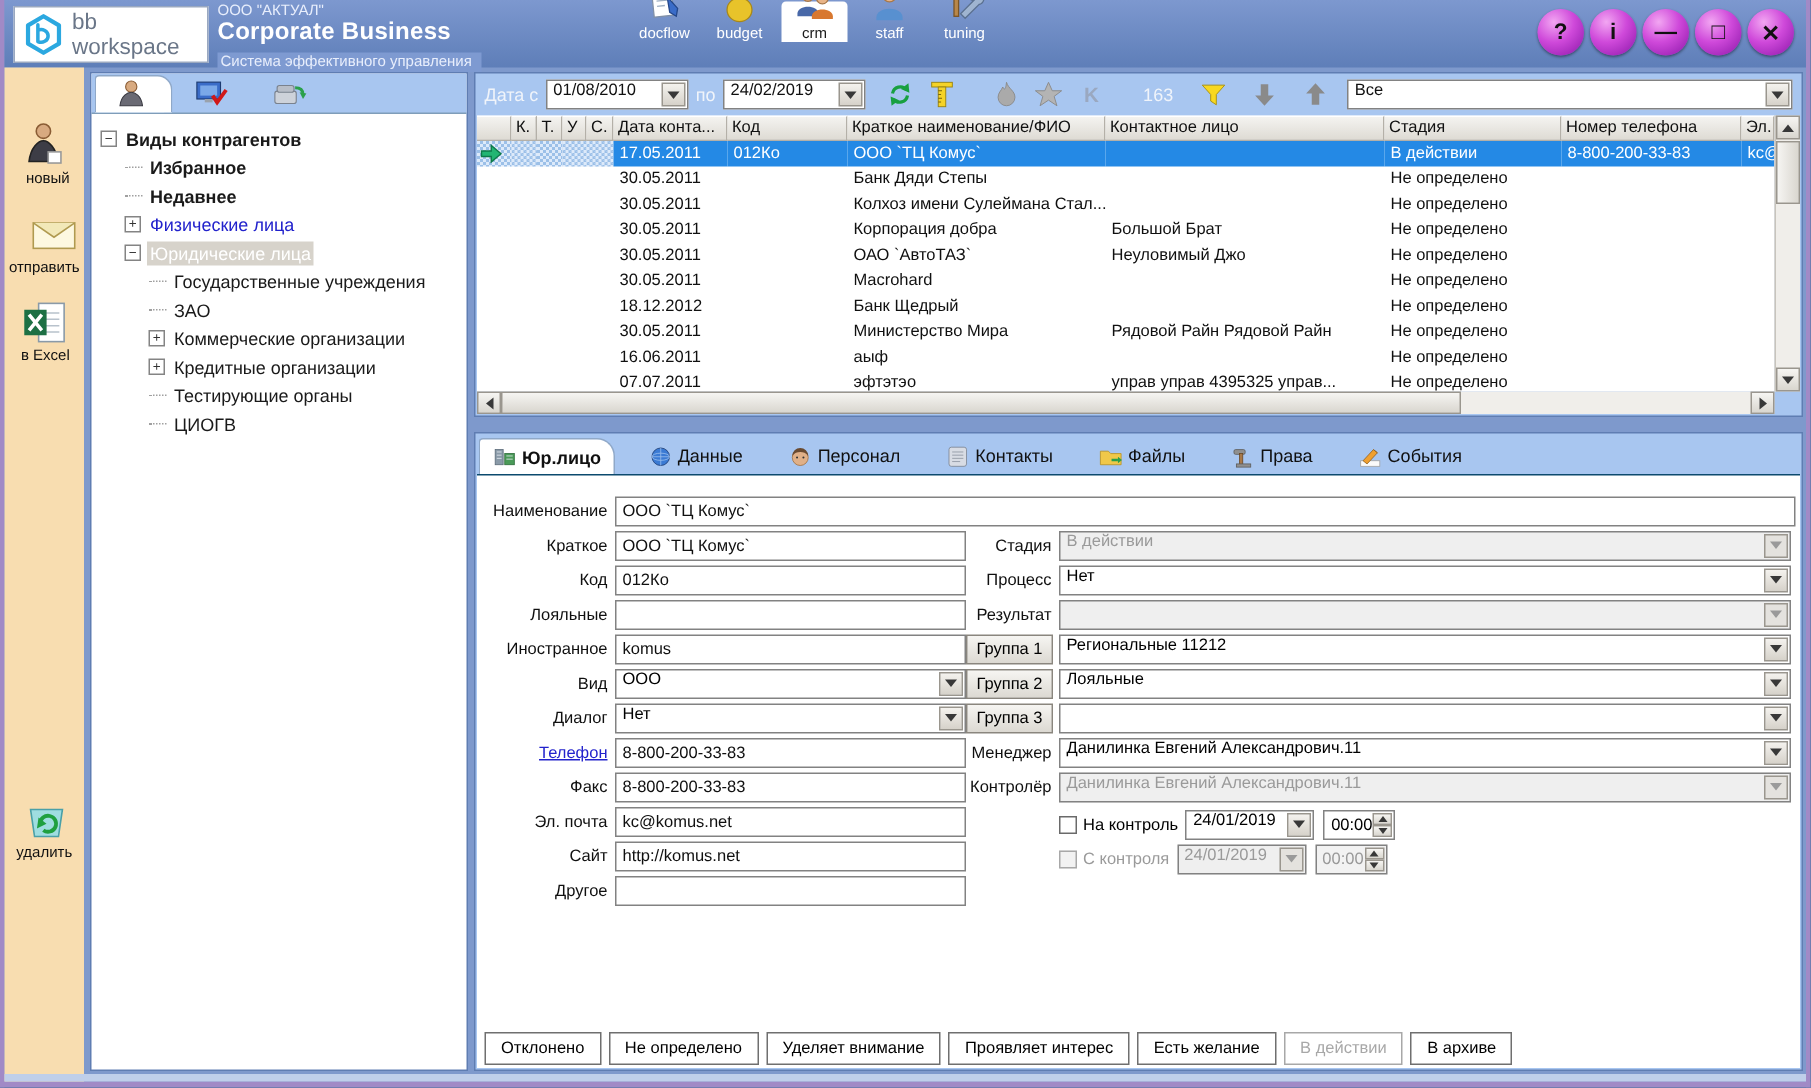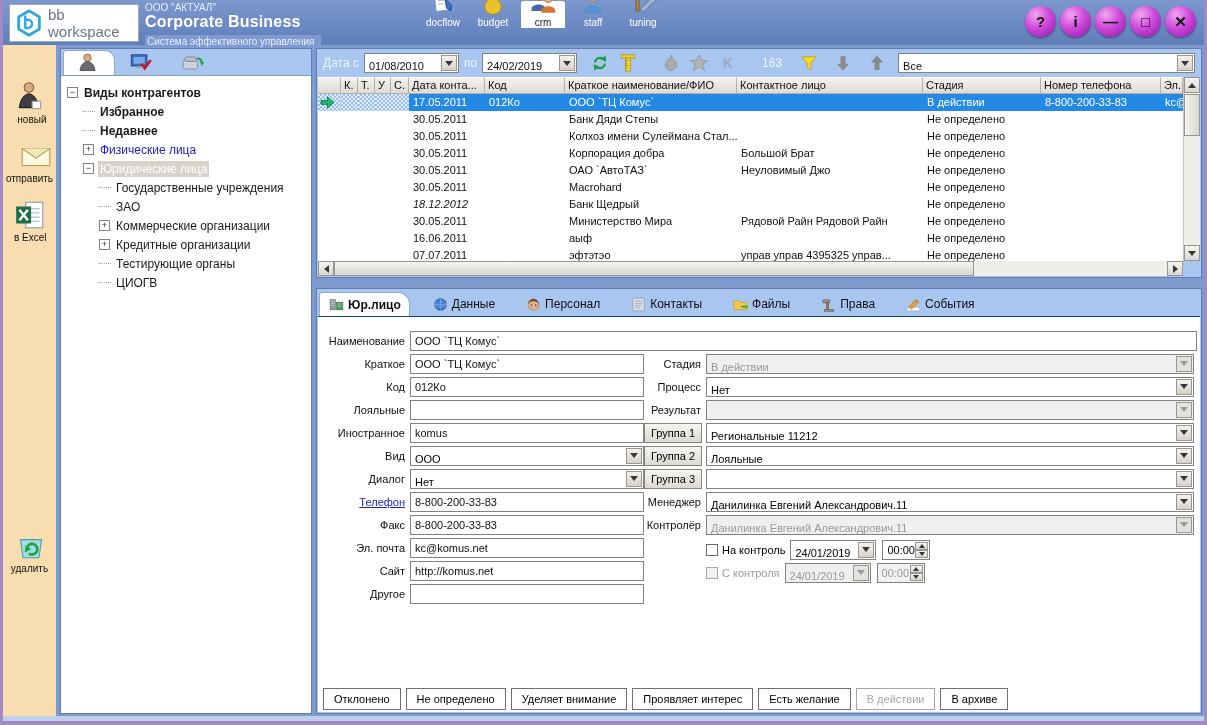--- a/index.html
+++ b/index.html
@@ -50,21 +50,21 @@
   .expander { width:11px; height:11px; border:1px solid #848484; background:#fff; font-size:9px; line-height:9px;
     display:inline-flex; align-items:center; justify-content:center; margin-right:4px; flex:none; color:#333; }
   .dots { width:12px; border-bottom:1px dotted #a0a0a0; margin-right:3px; flex:none; }
   .t-bold { font-weight:bold; }
   .t-blue { color:#2222cc; }
   .t-selected { background:#d7d3cb; color:#fff; padding:0 2px; }
   .tree-label { padding:1px 2px; }
 
   
   .combo { position:relative; background:#fff; border:1px solid #828282; height:20px; font-size:11px;
-    display:flex; align-items:flex-end; padding:0 18px 0 4px; white-space:nowrap; overflow:hidden; }
+    display:flex; align-items:flex-start; padding:0 18px 0 4px; white-space:nowrap; overflow:hidden; }
   .combo .cb-btn { position:absolute; right:1px; top:1px; bottom:1px; width:16px;
     background:linear-gradient(#f4f2ee,#d6d2ca); border:1px solid #9a968e; display:flex; align-items:center; justify-content:center; cursor:pointer; }
   .combo .cb-btn i { width:0; height:0; border-left:4px solid transparent; border-right:4px solid transparent; border-top:5px solid #383838; }
   .combo.disabled { background:#efefef; color:#9a9a9a; }
   .combo.disabled .cb-btn { background:#e4e2de; }
   .combo.disabled .cb-btn i { border-top-color:#9a9a9a; }
   .txt { background:#fff; border:1px solid #828282; height:20px; font-size:11px; padding:0 4px;
     font-family:"Liberation Sans",sans-serif; color:#101010; width:100%; }
   .btn3d { background:linear-gradient(#f6f5f2,#dcd9d2); border:1px solid #8a867e; font-size:11px; cursor:pointer; }
 
@@ -536,21 +536,21 @@
             <div class="td data" style="width: 118px;">Не определено</div>
             <div class="td data" style="width: 120px;"></div>
             <div class="td data"></div>
           </div>
           <div class="gr">
             <div class="td hatch" style="width: 23px;"></div>
             <div class="td hatch" style="width: 17px;"></div>
             <div class="td hatch" style="width: 17px;"></div>
             <div class="td hatch" style="width: 16px;"></div>
             <div class="td hatch" style="width: 18px;"></div>
-            <div class="td data" style="width: 76px; font-style: italic;">18.12.2012</div>
+            <div class="td data" style="width: 76px;">18.12.2012</div>
             <div class="td data" style="width: 80px;"></div>
             <div class="td data" style="width: 172px;">Банк Щедрый</div>
             <div class="td data" style="width: 186px;"></div>
             <div class="td data" style="width: 118px;">Не определено</div>
             <div class="td data" style="width: 120px;"></div>
             <div class="td data"></div>
           </div>
           <div class="gr">
             <div class="td hatch" style="width: 23px;"></div>
             <div class="td hatch" style="width: 17px;"></div>

